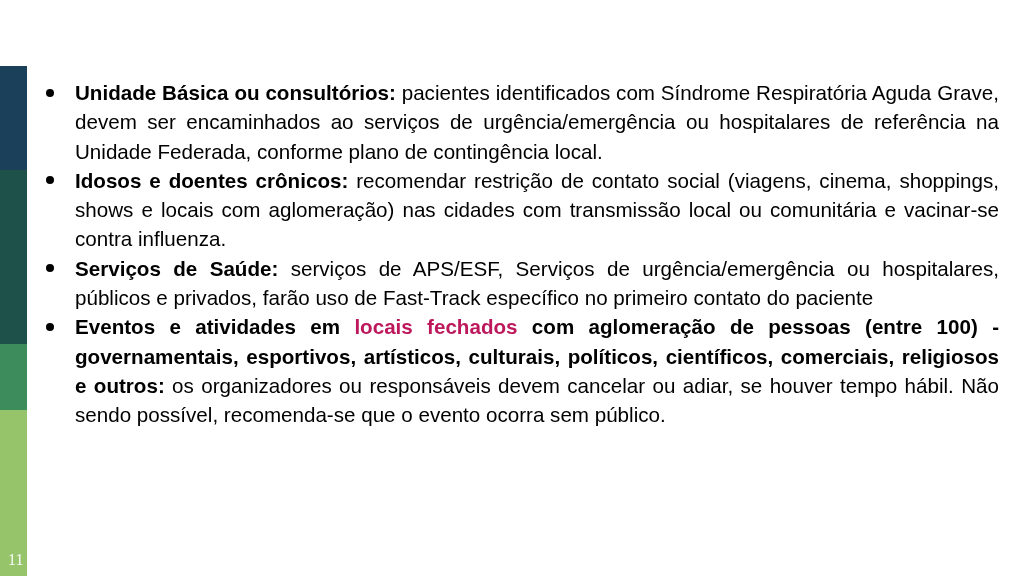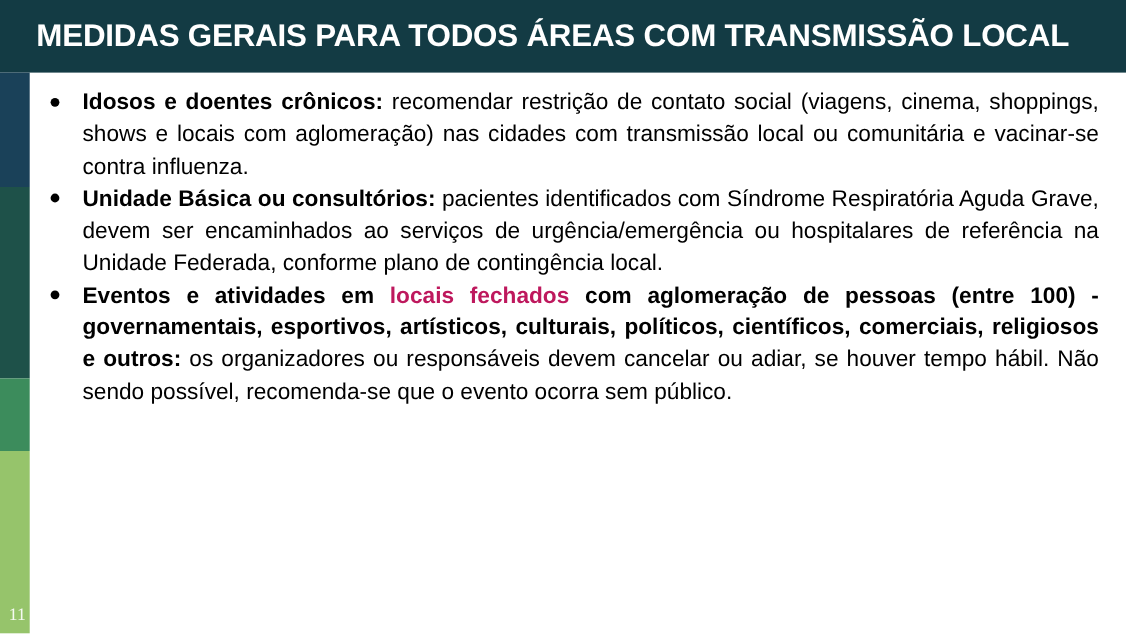--- a/index.html
+++ b/index.html
@@ -119,45 +119,46 @@
   }
   .tail {
     font-weight: normal;
   }
 </style>
 </head>
 <body>
 
 <div id="slide">
 
-  <div id="title-bar">
-    <div id="slide-title">MEDIDAS GERAIS PARA TODOS ÁREAS COM TRANSMISSÃO LOCAL</div>
-  </div>
 
   <div id="color-rail">
     <div class="rail-band" id="rail-band-0"></div>
     <div class="rail-band" id="rail-band-1"></div>
     <div class="rail-band" id="rail-band-2"></div>
     <div class="rail-band" id="rail-band-3"></div>
     <div id="page-number">11</div>
   </div>
 
   <div id="content">
     <ul id="bullet-list">
 
       <li class="bullet-item">
         <span class="bullet-marker"></span>
+        <span class="lead">Unidade Básica ou consultórios:</span><span class="tail"> pacientes identificados com Síndrome Respiratória Aguda Grave, devem ser encaminhados ao serviços de urgência/emergência ou hospitalares de referência na Unidade Federada, conforme plano de contingência local.</span>
+      </li>
+
+      <li class="bullet-item">
+        <span class="bullet-marker"></span>
         <span class="lead">Idosos e doentes crônicos:</span><span class="tail"> recomendar restrição de contato social (viagens, cinema, shoppings, shows e locais com aglomeração) nas cidades com transmissão local ou comunitária e vacinar-se contra influenza.</span>
       </li>
 
       <li class="bullet-item">
         <span class="bullet-marker"></span>
-        <span class="lead">Unidade Básica ou consultórios:</span><span class="tail"> pacientes identificados com Síndrome Respiratória Aguda Grave, devem ser encaminhados ao serviços de urgência/emergência ou hospitalares de referência na Unidade Federada, conforme plano de contingência local.</span>
+        <span class="lead">Serviços de Saúde:</span><span class="tail"> serviços de APS/ESF, Serviços de urgência/emergência ou hospitalares, públicos e privados, farão uso de Fast-Track específico no primeiro contato do paciente</span>
       </li>
-
 
       <li class="bullet-item">
         <span class="bullet-marker"></span>
         <span class="b4-head">Eventos e atividades em </span><span class="hl-red">locais fechados</span><span class="b4-head"> com aglomeração de pessoas (entre 100) - governamentais, esportivos, artísticos, culturais, políticos, científicos, comerciais, religiosos e outros:</span><span class="tail"> os organizadores ou responsáveis devem cancelar ou adiar, se houver tempo hábil. Não sendo possível, recomenda-se que o evento ocorra sem público.</span>
       </li>
 
     </ul>
   </div>
 
 </div>

